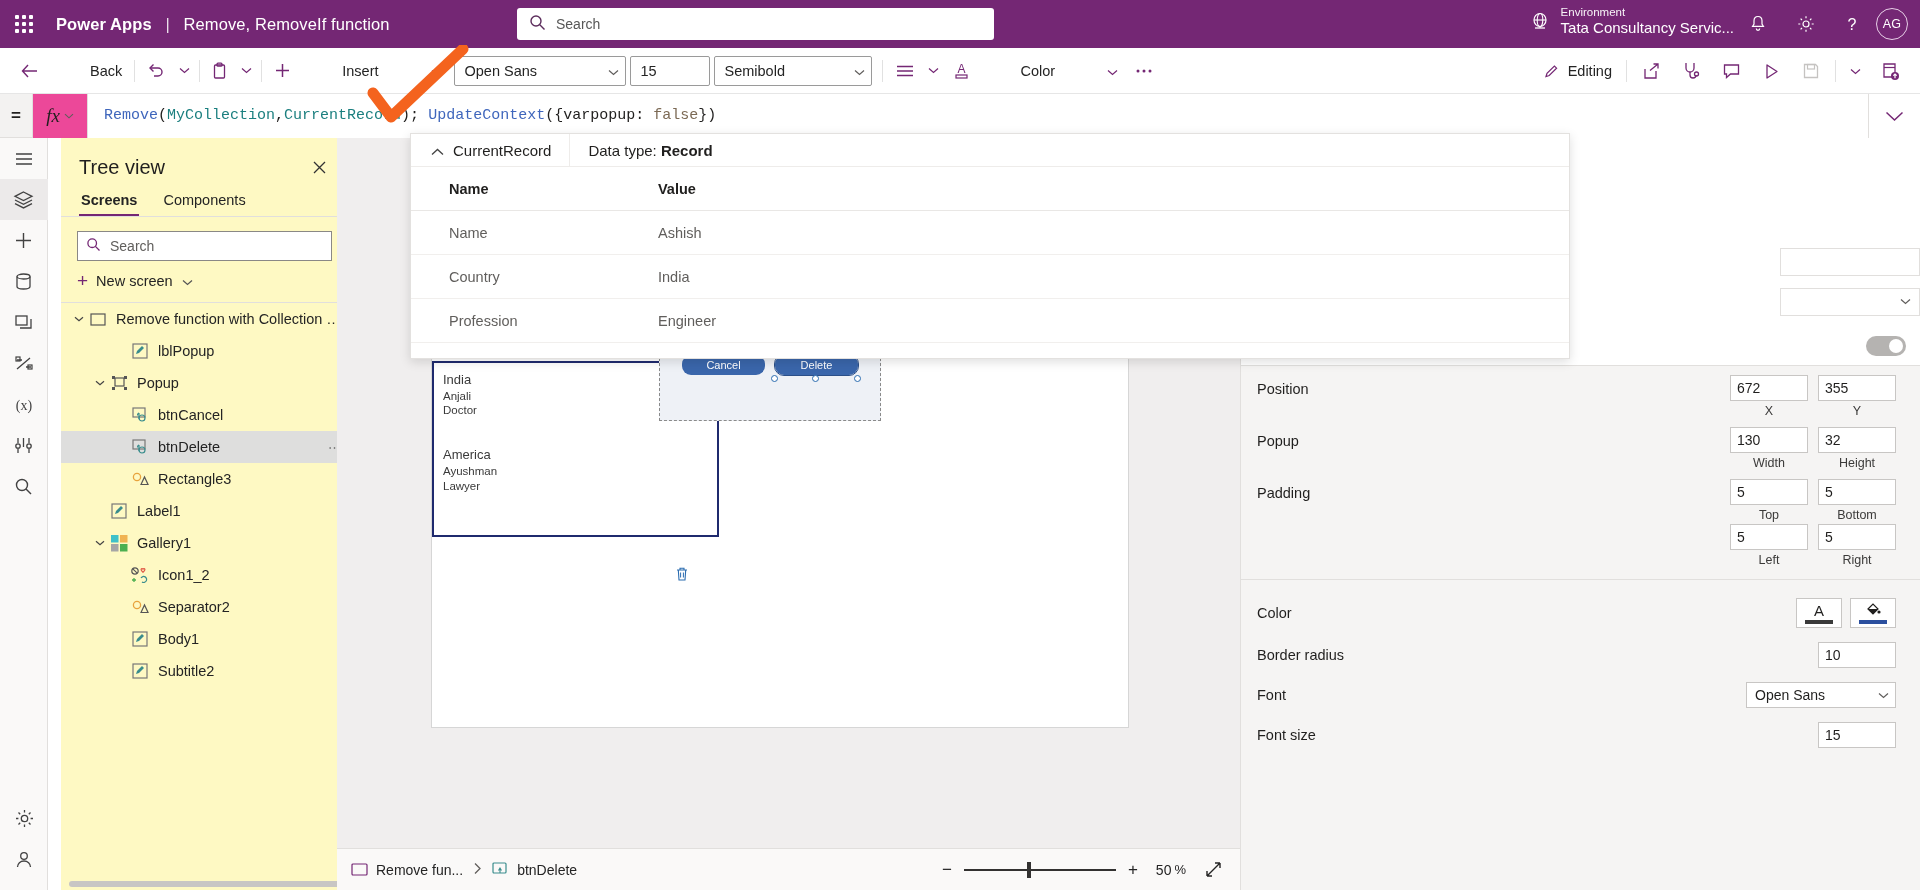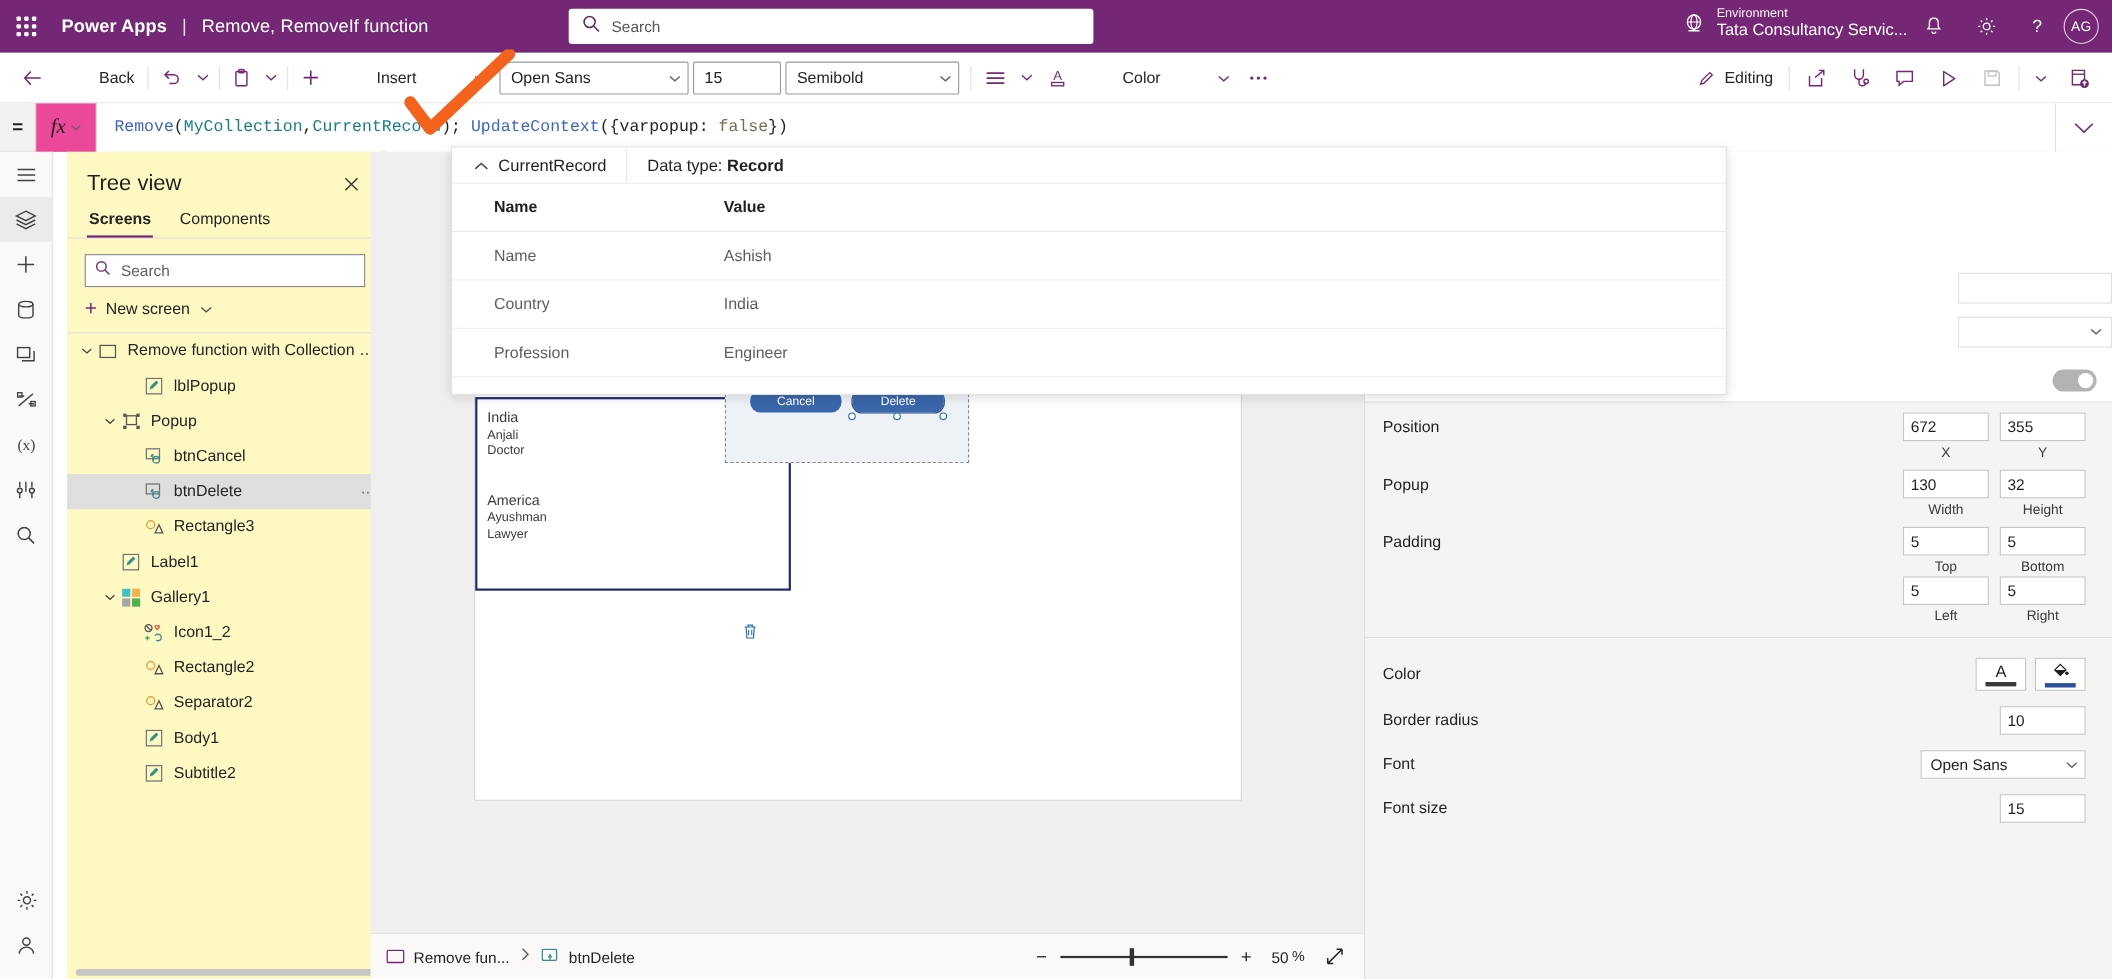--- a/index.html
+++ b/index.html
@@ -729,30 +729,20 @@
           <span class="ico">
             <svg width="18" height="17" viewBox="0 0 18 17">
               <circle cx="4" cy="4" r="3.2" fill="none" stroke="#555" stroke-width="1.2"></circle>
               <path d="M1.8 1.8l4.4 4.4" stroke="#555" stroke-width="1.2"></path>
               <path d="M12 2.2c1.3-1.3 3.5 0 0 3-3.5-3-1.3-4.3 0-3z" fill="none" stroke="#e05a47" stroke-width="1.2"></path>
               <path d="M3 11v4M1 13h4" stroke="#4caf50" stroke-width="1.3"></path>
               <path d="M10 11a3 3 0 1 1 1 4" fill="none" stroke="#3a8d8d" stroke-width="1.2"></path>
             </svg>
           </span>
           <span class="nm">Icon1_2</span>
-        </div>
-        <div class="tnode" style="padding-left: 52px;">
-          <span class="chev"></span>
-          <span class="ico">
-            <svg width="17" height="15" viewBox="0 0 17 15">
-              <circle cx="5" cy="5" r="3.6" fill="none" stroke="#e8a33d" stroke-width="1.3"></circle>
-              <path d="M9 12.5L12.5 5l3.5 7.5z" fill="none" stroke="#555" stroke-width="1.2"></path>
-            </svg>
-          </span>
-          <span class="nm">Rectangle2</span>
         </div>
         <div class="tnode" style="padding-left: 52px;">
           <span class="chev"></span>
           <span class="ico">
             <svg width="17" height="15" viewBox="0 0 17 15">
               <circle cx="5" cy="5" r="3.6" fill="none" stroke="#e8a33d" stroke-width="1.3"></circle>
               <path d="M9 12.5L12.5 5l3.5 7.5z" fill="none" stroke="#555" stroke-width="1.2"></path>
             </svg>
           </span>
           <span class="nm">Separator2</span>

